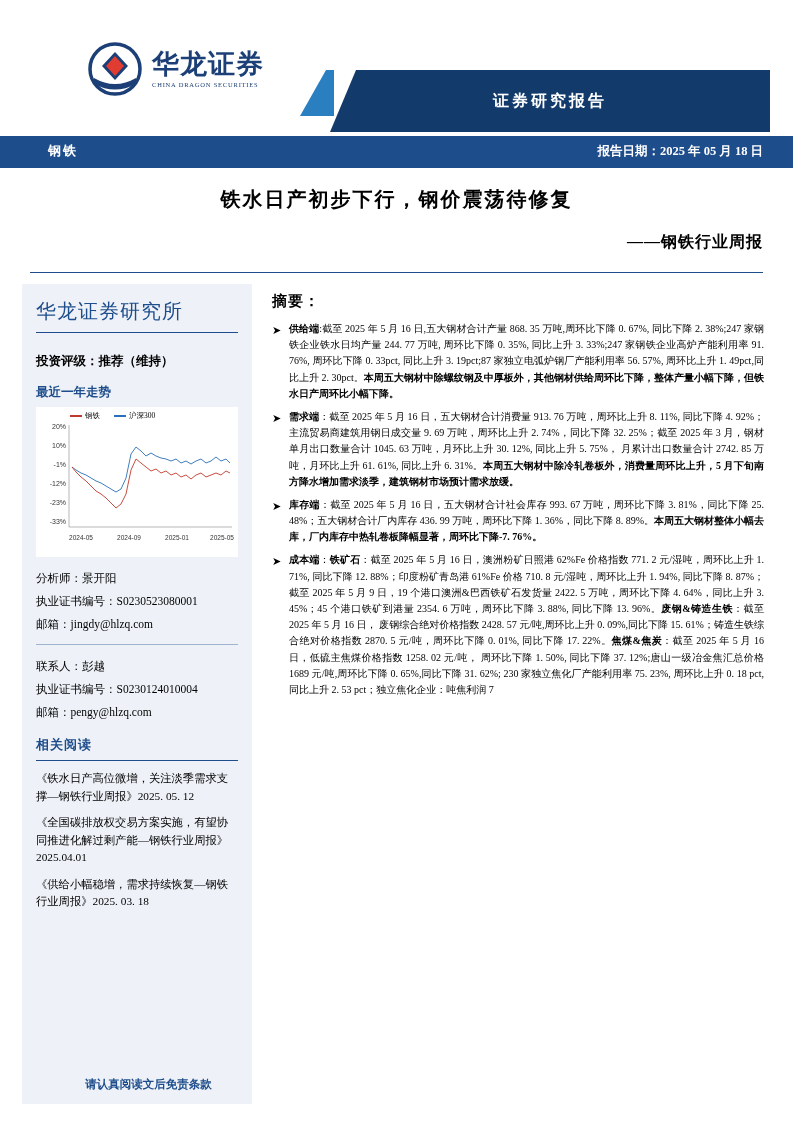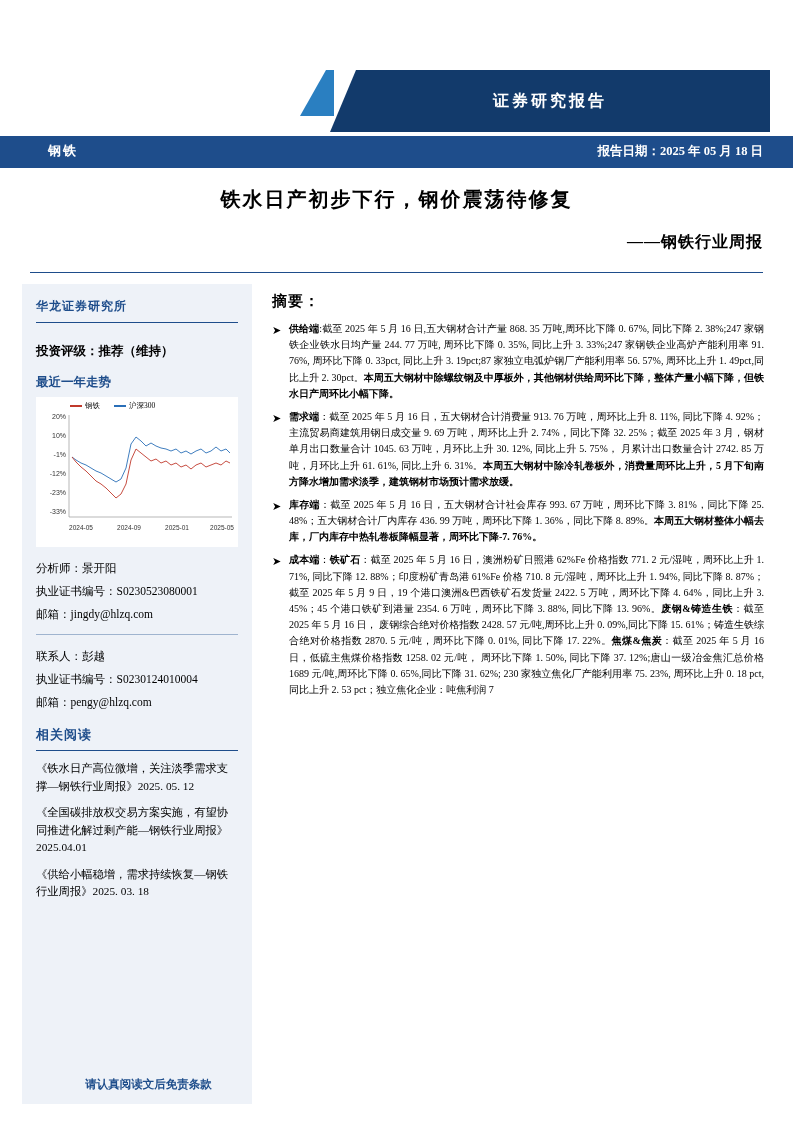--- a/index.html
+++ b/index.html
@@ -130,22 +130,22 @@
   .sidebar {
     position: absolute;
     left: 22px;
     top: 284px;
     width: 230px;
     background: #eef2f8;
     padding: 14px 14px 10px 14px;
     height: 820px;
   }
   .sb-title {
-    font-size: 12px;
-    font-weight: bold;
+    font-size: 20px;
+    font-weight: normal;
     color: #1e4d8b;
     letter-spacing: 1px;
     padding-bottom: 7px;
     border-bottom: 1.5px solid #1e4d8b;
   }
   .sb-rating {
     margin-top: 20px;
     font-size: 12.5px;
     font-weight: bold;
   }
@@ -245,20 +245,34 @@
     font-size: 10px;
     line-height: 1.62;
     text-align: justify;
   }
   .bullet .body b { font-weight: bold; }
 </style>
 </head>
 <body>
 
 <div class="header">
+  <div class="logo-wrap">
+    <div class="logo-mark">
+      <svg width="54" height="54" viewBox="0 0 54 54">
+        <circle cx="27" cy="27" r="25" fill="none" stroke="#1b3f76" stroke-width="3.5"></circle>
+        <path d="M27 10 L40 24 L27 38 L14 24 Z" fill="#1b3f76"></path>
+        <path d="M27 14 L36 24 L27 34 L18 24 Z" fill="#e03c31"></path>
+        <path d="M6 36 Q27 48 48 36 L48 42 Q27 53 6 42 Z" fill="#1b3f76"></path>
+      </svg>
+    </div>
+    <div>
+      <div class="logo-text-cn">华龙证券</div>
+      <div class="logo-text-en">CHINA DRAGON SECURITIES</div>
+    </div>
+  </div>
   <div class="banner-accent"></div>
   <div class="banner">
     <span class="banner-text">证券研究报告</span>
   </div>
 </div>
 
 <div class="blue-bar">
   <span class="sector">钢铁</span>
   <span class="date">报告日期：2025 年 05 月 18 日</span>
 </div>

